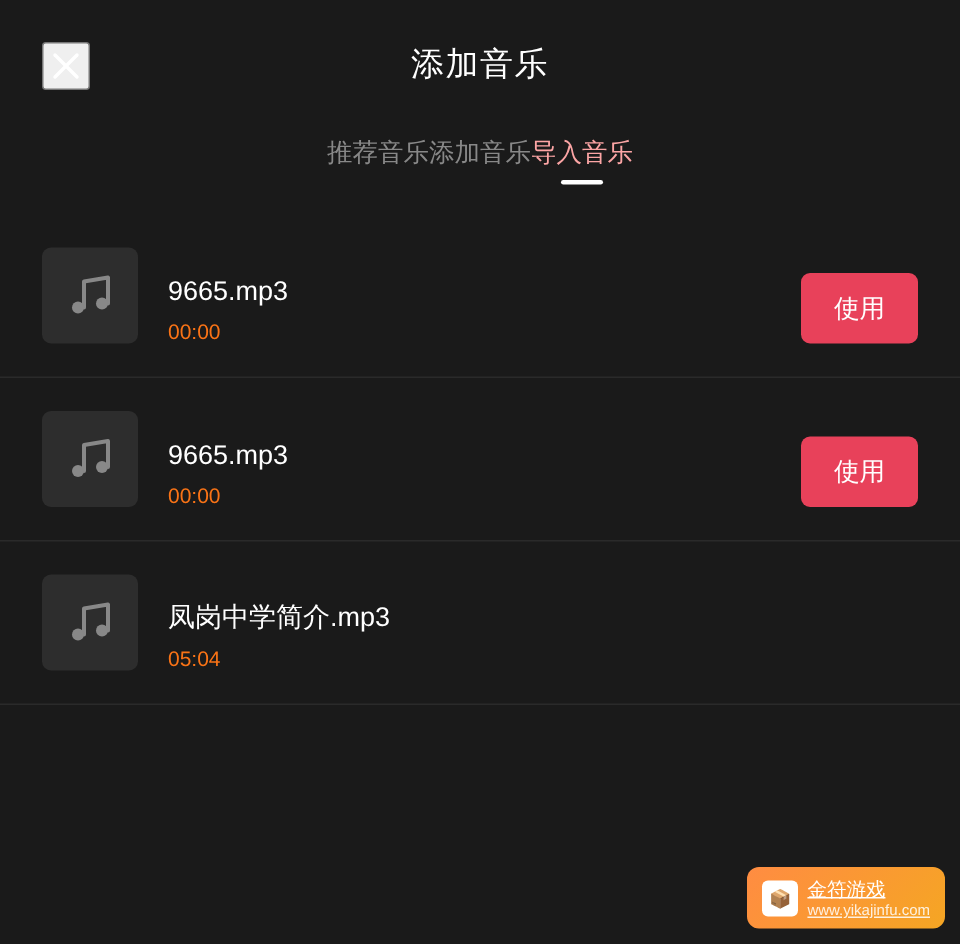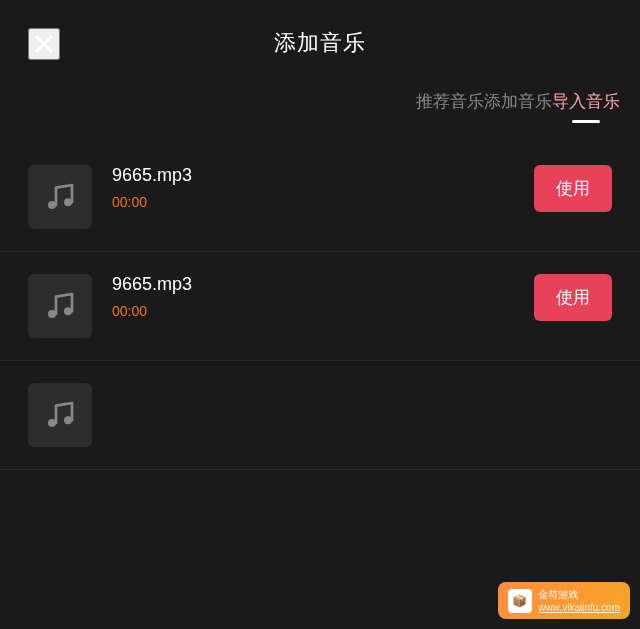--- a/index.html
+++ b/index.html
@@ -41,21 +41,21 @@
 
     .title {
       font-size: 22px;
       font-weight: 500;
       color: #ffffff;
       letter-spacing: 1px;
     }
 
     .tabs {
       display: flex;
-      justify-content: flex-end;
+      justify-content: center;
       padding: 12px 20px 0;
       margin-bottom: 10px;
     }
 
     .tab-item {
       font-size: 17px;
       color: #888888;
       padding-bottom: 10px;
       cursor: pointer;
       position: relative;
@@ -76,21 +76,21 @@
       background-color: #ffffff;
       border-radius: 2px;
     }
 
     .music-list {
       padding: 10px 0;
     }
 
     .music-item {
       display: flex;
-      align-items: flex-start;
+      align-items: flex-end;
       padding: 22px 28px;
       border-bottom: 1px solid #2a2a2a;
     }
 
     .music-icon {
       width: 64px;
       height: 64px;
       background-color: #2d2d2d;
       border-radius: 6px;
       display: flex;
@@ -151,23 +151,24 @@
       border-radius: 4px;
       display: flex;
       align-items: center;
       justify-content: center;
       font-size: 12px;
       color: #f5a623;
       font-weight: bold;
     }
 
     .watermark-text {
-      font-size: 10px;
+      font-size: 13px;
       color: #ffffff;
       font-weight: 500;
+      text-decoration: underline;
     }
 
     .watermark-sub {
       font-size: 10px;
       color: rgba(255,255,255,0.85);
       text-decoration: underline;
     }
   </style>
 </head>
 <body>
@@ -222,20 +223,22 @@
 
   <div class="music-item">
     <div class="music-icon">
       <svg viewBox="0 0 24 24" xmlns="http://www.w3.org/2000/svg">
         <path d="M9 18V5l12-2v13" fill="none" stroke="#888" stroke-width="2" stroke-linecap="round" stroke-linejoin="round"></path>
         <circle cx="6" cy="18" r="3" fill="#888"></circle>
         <circle cx="18" cy="16" r="3" fill="#888"></circle>
       </svg>
     </div>
     <div class="music-info">
+      <div class="music-name">凤岗中学简介.mp3</div>
+      <div class="music-duration">05:04</div>
     </div>
   </div>
 
 </div>
 
 <div class="watermark">
   <div class="watermark-icon">📦</div>
   <div>
     <div class="watermark-text">金符游戏</div>
     <div class="watermark-sub">www.yikajinfu.com</div>

